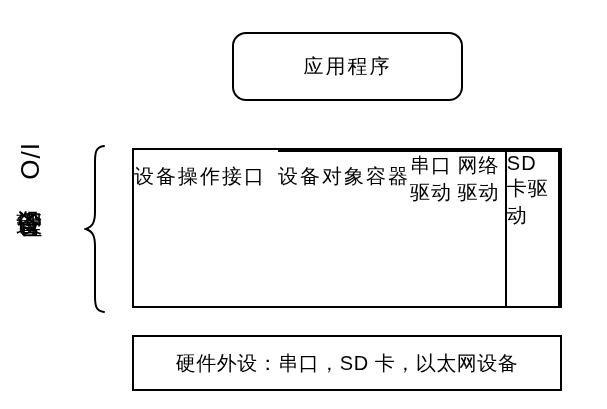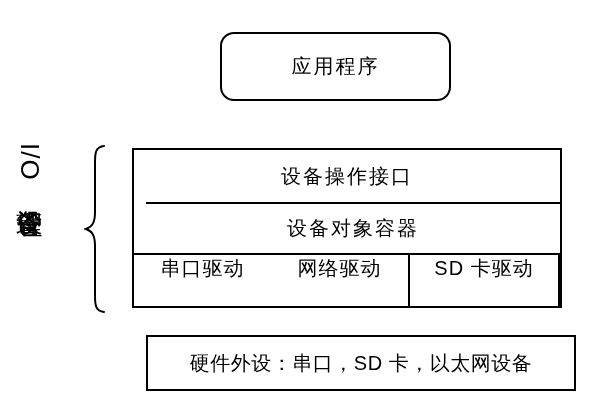--- a/index.html
+++ b/index.html
@@ -13,21 +13,21 @@
     height: 409px;
     background: #ffffff;
     font-family: "Liberation Sans", sans-serif;
     color: #000000;
     overflow: hidden;
   }
 
   
   .app-box {
     position: absolute;
-    left: 220px;
+    left: 232px;
     top: 32px;
     width: 231px;
     height: 69px;
     border: 2px solid #000000;
     border-radius: 14px;
     box-sizing: border-box;
     display: flex;
     align-items: center;
     justify-content: center;
     font-size: 20px;
@@ -61,21 +61,21 @@
   
   .stack {
     position: absolute;
     left: 132px;
     top: 148px;
     width: 430px;
     height: 160px;
     border: 2px solid #000000;
     box-sizing: border-box;
     display: flex;
-    flex-direction: column;
+    flex-direction: row;
     background: #ffffff;
   }
   .stack-row {
     display: flex;
     align-items: center;
     justify-content: center;
     font-size: 20px;
     letter-spacing: 2px;
   }
   .row-interface { height: 52px; }
@@ -109,21 +109,20 @@
     width: 430px;
     height: 56px;
     border: 2px solid #000000;
     box-sizing: border-box;
     display: flex;
     align-items: center;
     justify-content: center;
     font-size: 20px;
     letter-spacing: 0.5px;
     background: #ffffff;
-    margin-left: 14px;
   }
 </style>
 </head>
 <body>
 
 <div class="canvas">
 
   <div class="app-box">
     <span>应用程序</span>
   </div>

